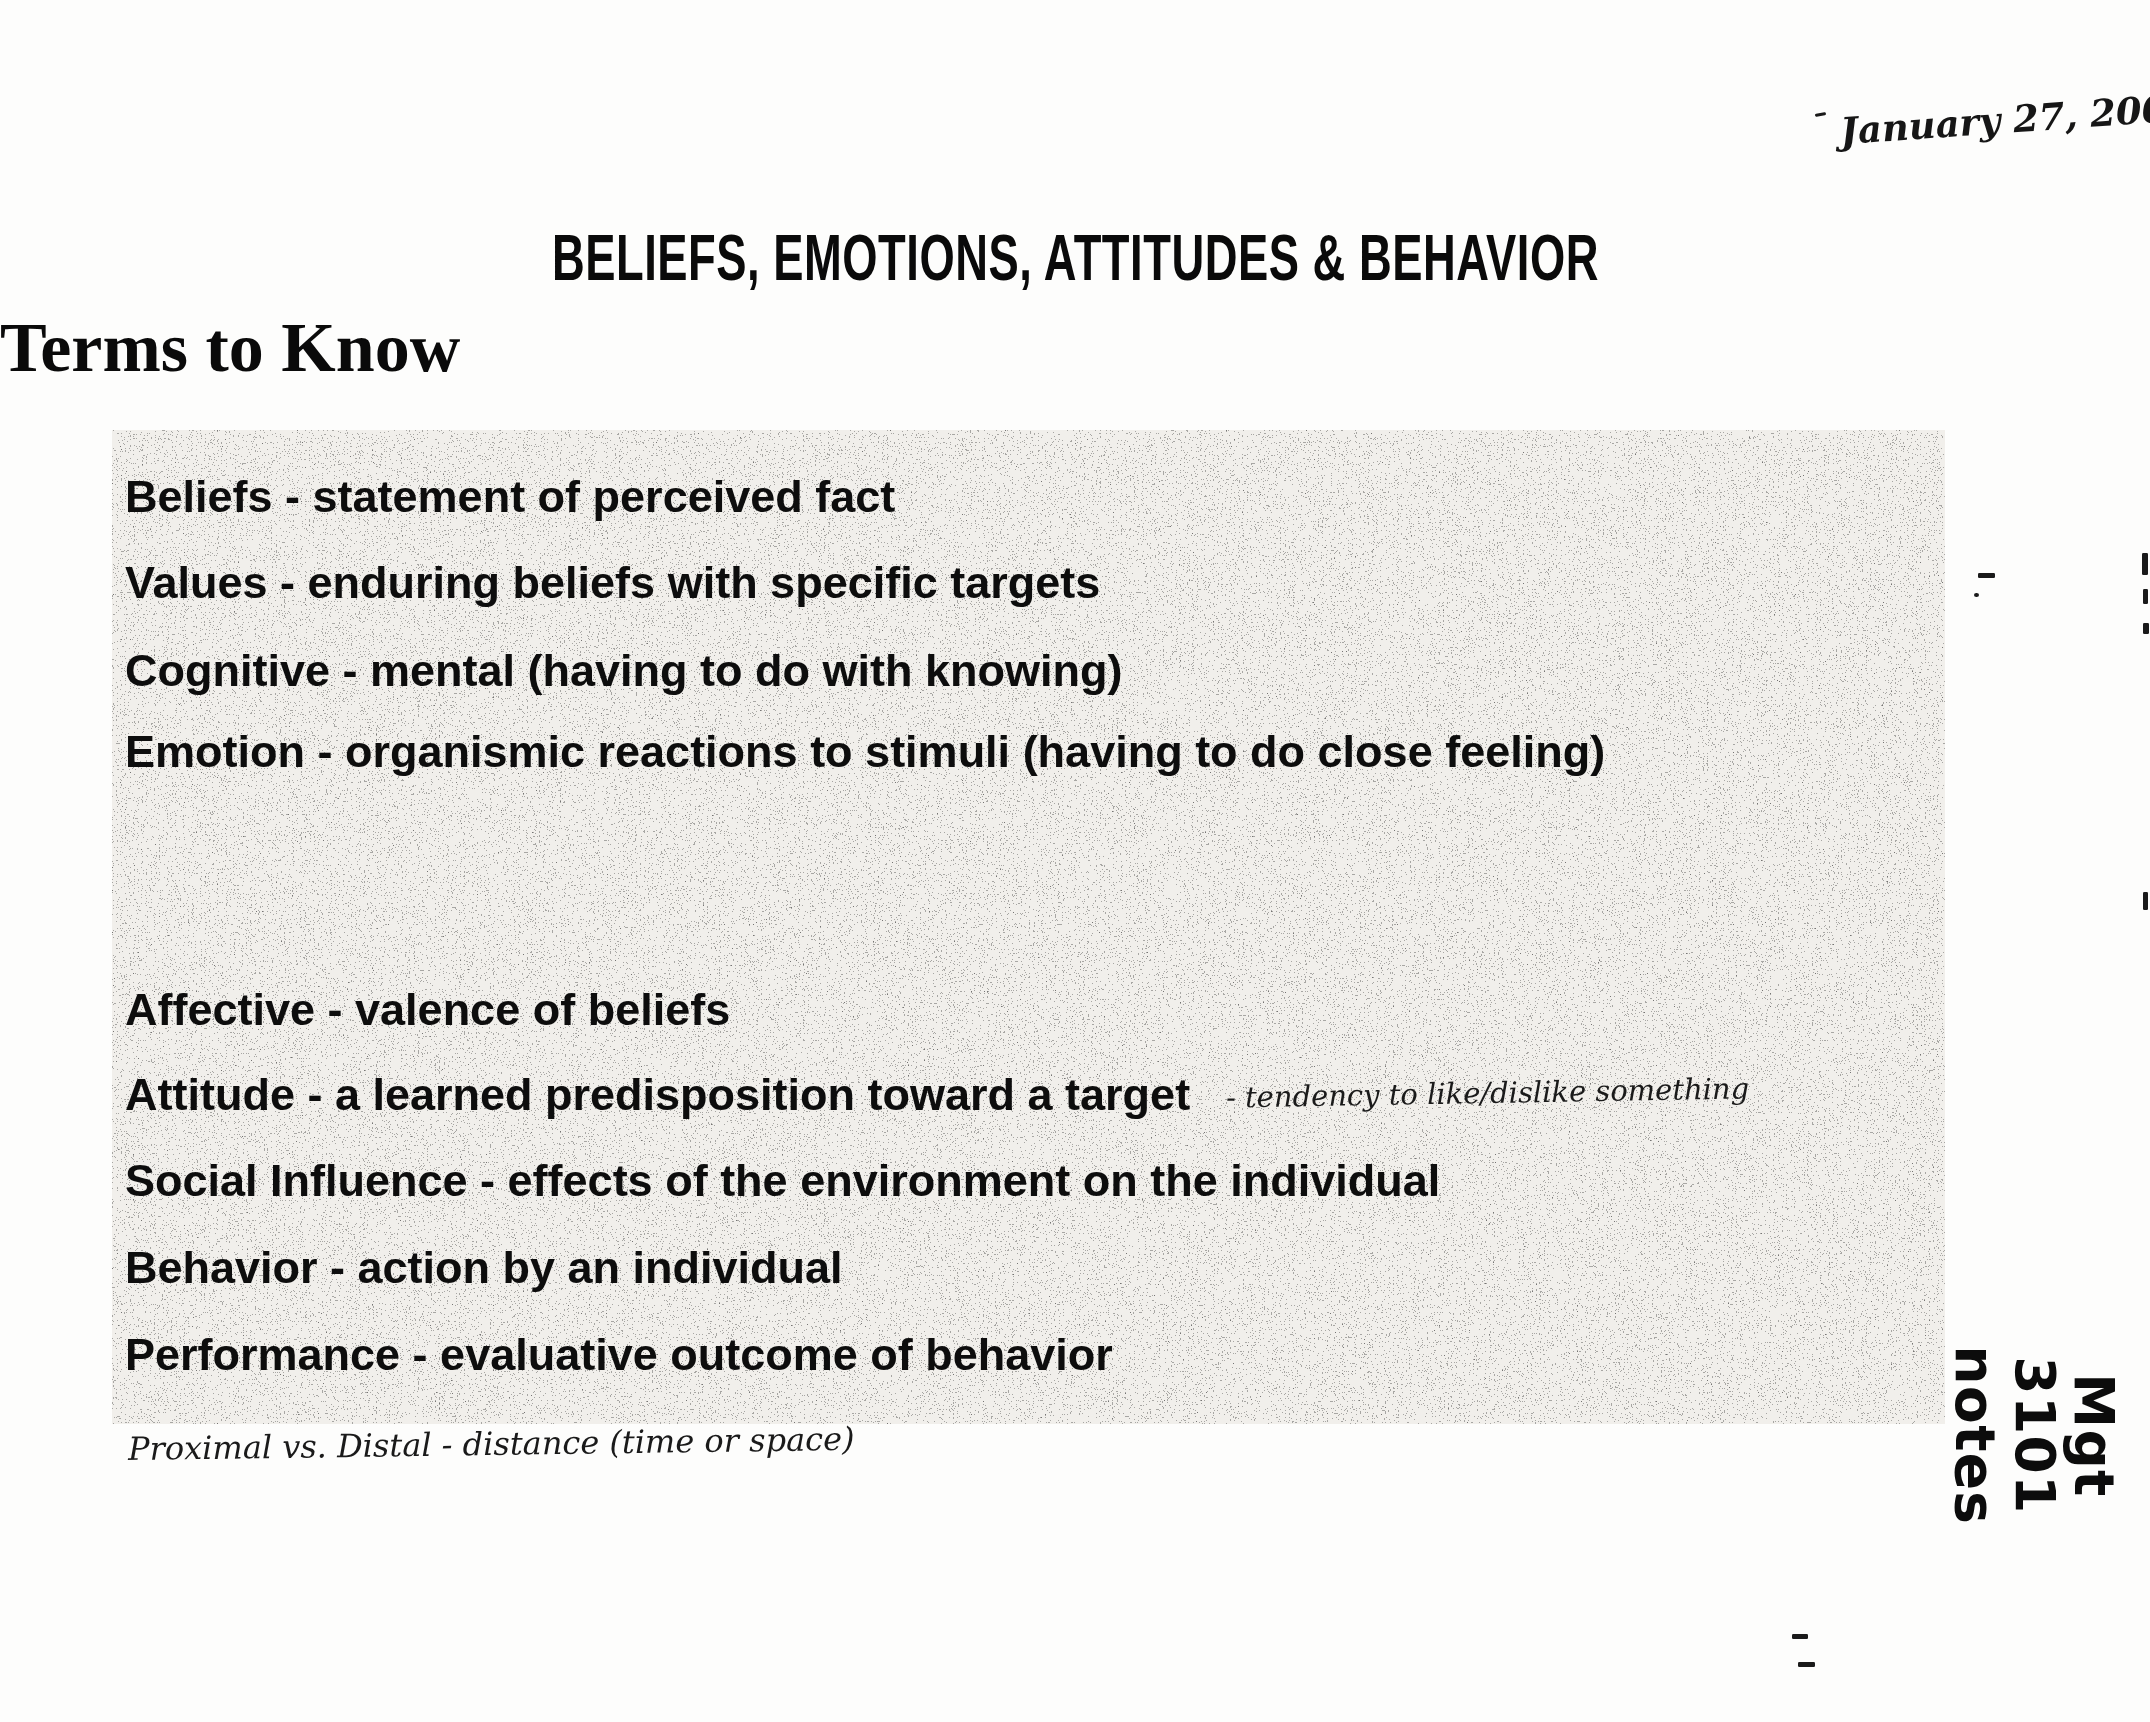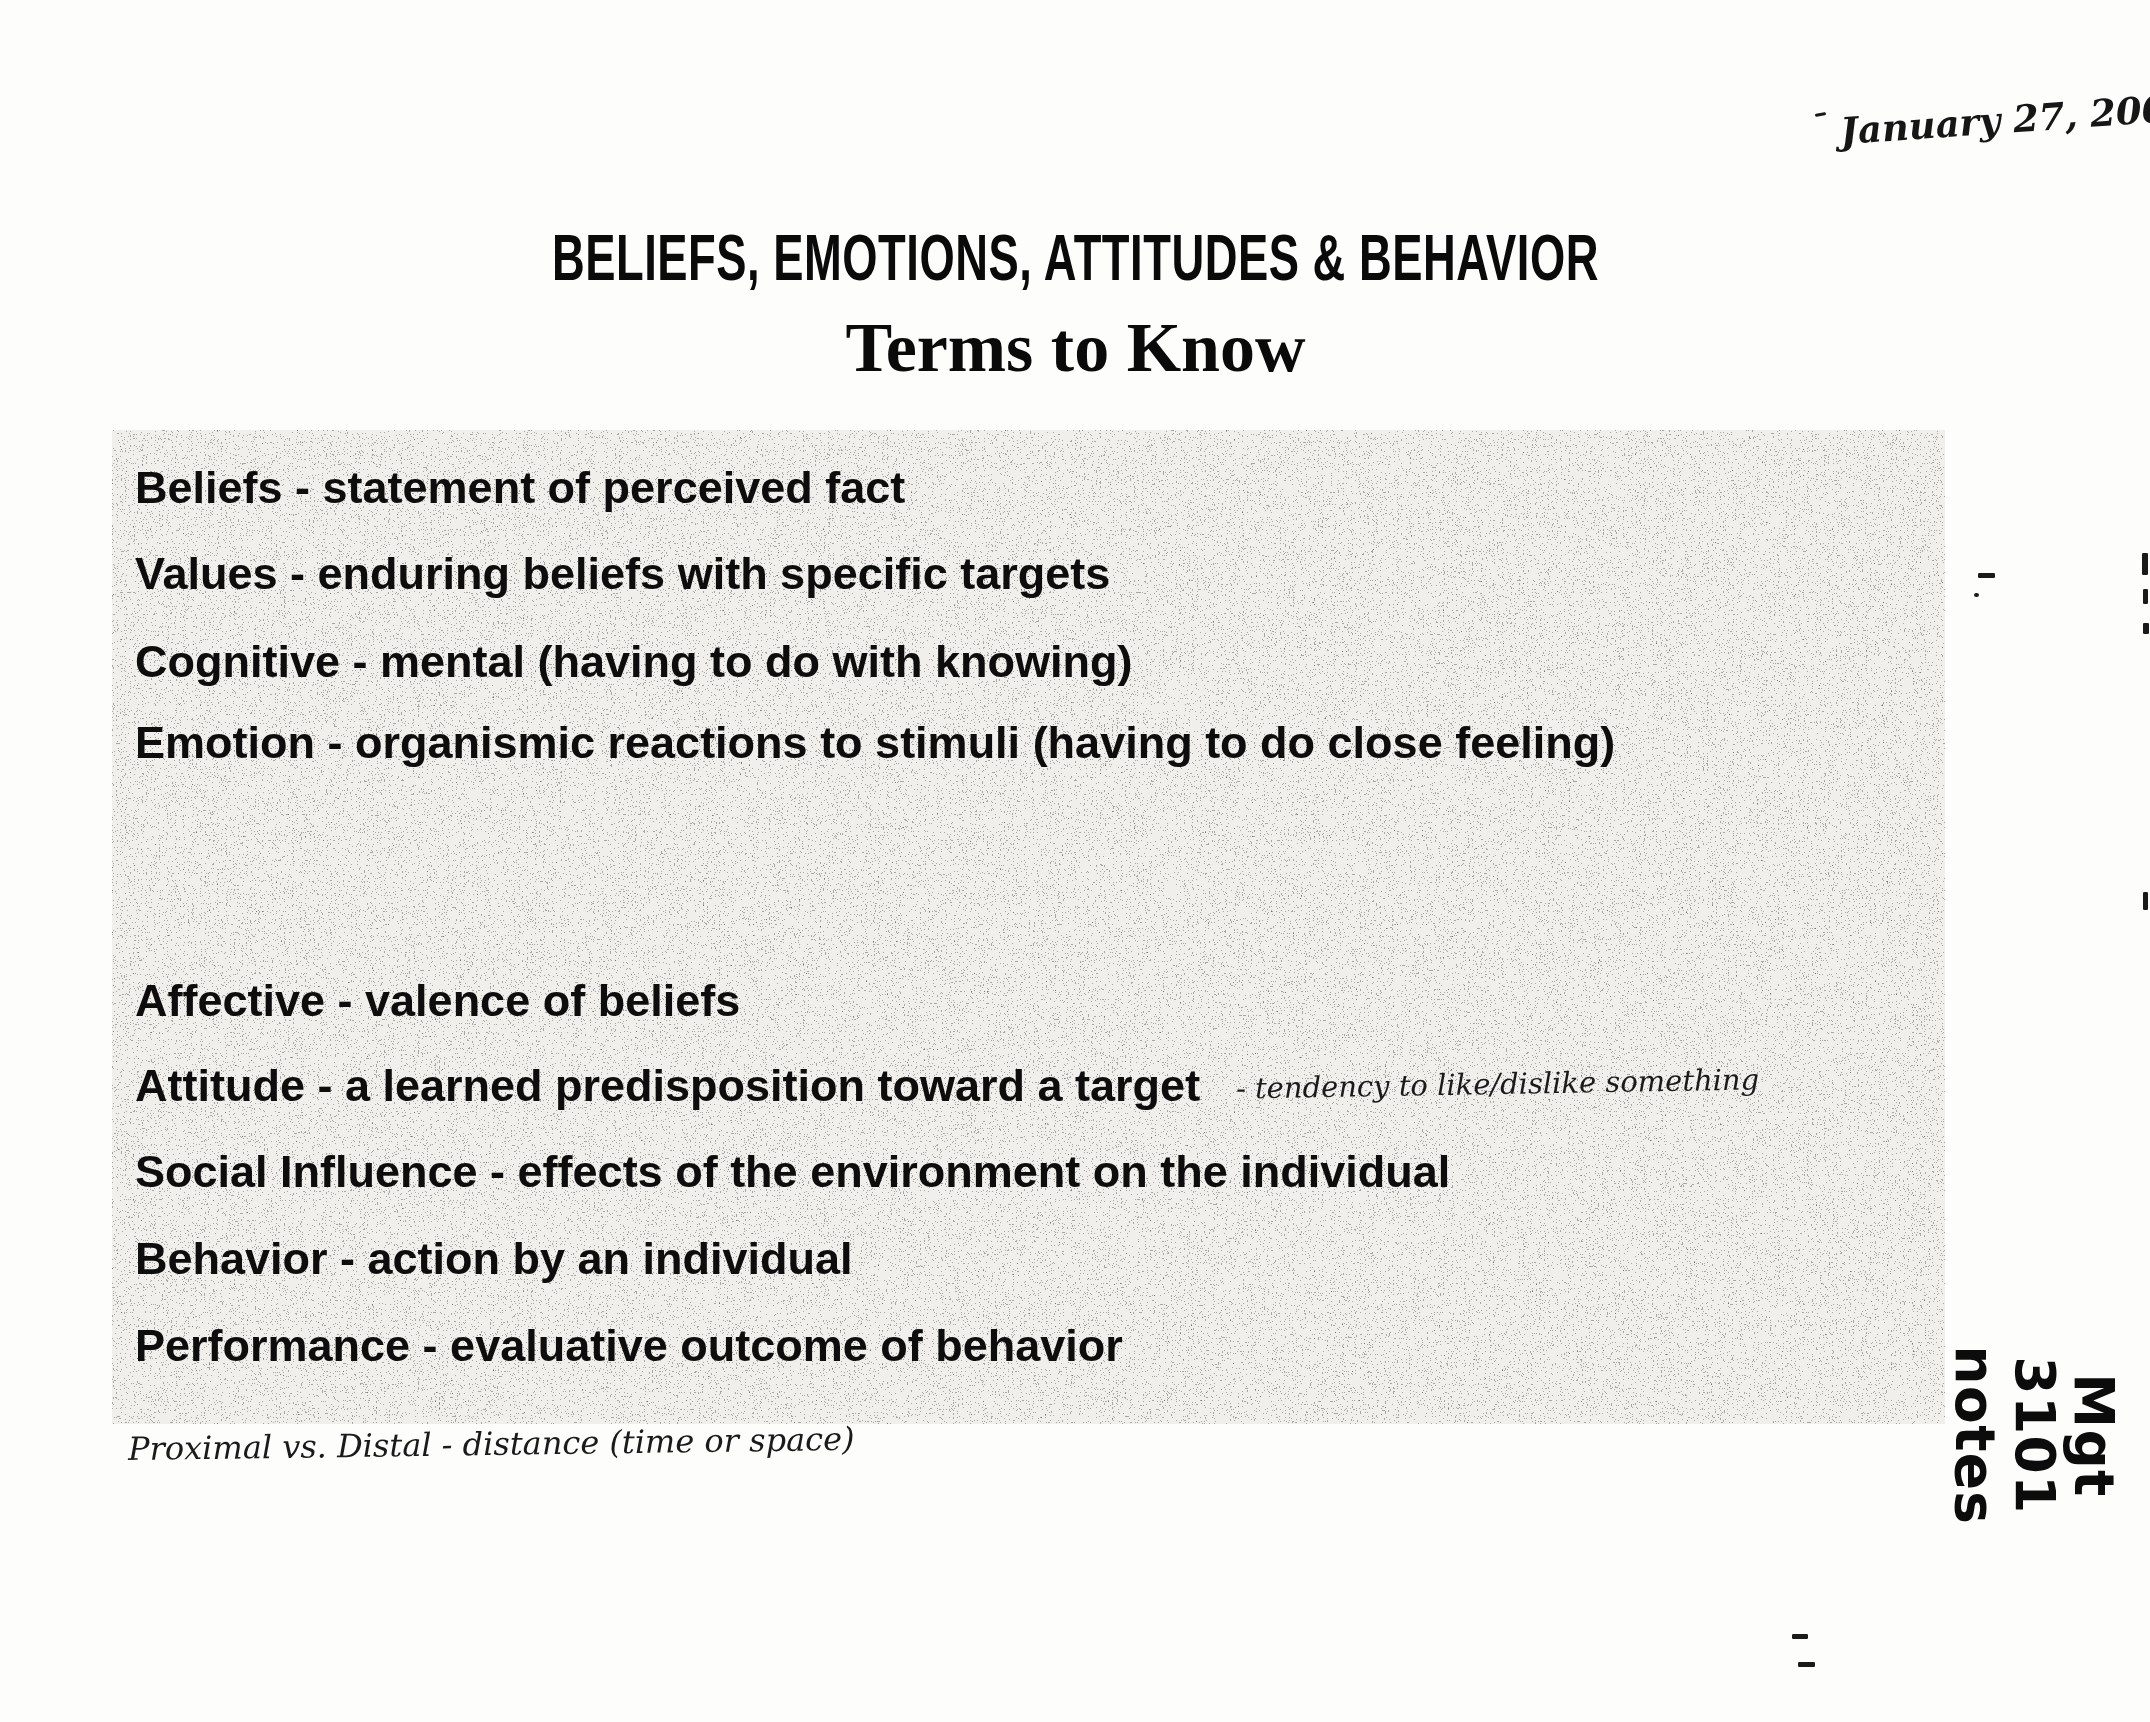--- a/index.html
+++ b/index.html
@@ -56,35 +56,35 @@
     transform: scale(0.72, 1.02);
     transform-origin: 50% 50%;
     white-space: nowrap;
     color: #0a0a0a;
   }
   .subtitle {
     position: absolute;
     left: 0;
     top: 308px;
     width: 100%;
-    text-align: center;
     font-family: "Liberation Serif", serif;
     font-weight: bold;
     font-size: 70px;
     color: #0a0a0a;
     white-space: nowrap;
   }
   .term-line {
     position: absolute;
-    left: 135px;
+    left: 125px;
     font-weight: bold;
     font-size: 45px;
     line-height: 1;
     white-space: nowrap;
     color: #0d0d0d;
+    margin-top: 9px;
   }
   .strike { position: relative; display: inline-block; }
   .strike::after {
     content: "";
     position: absolute;
     left: -5.3px;
     right: -24px;
     top: 22px;
     height: 5.3px;
     background: #141414;

